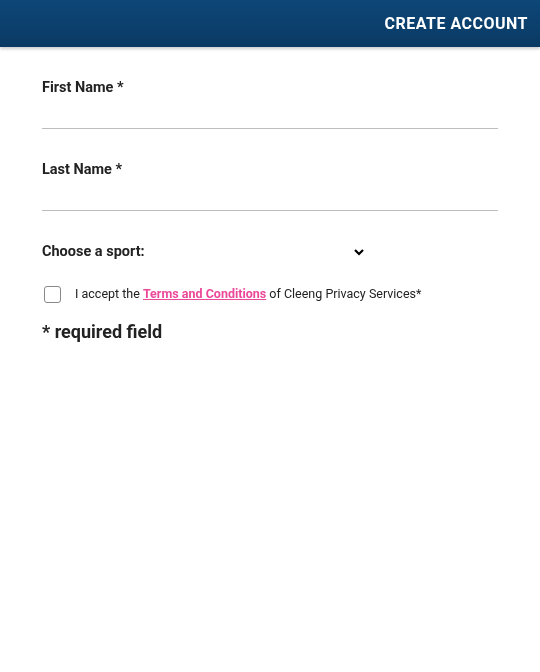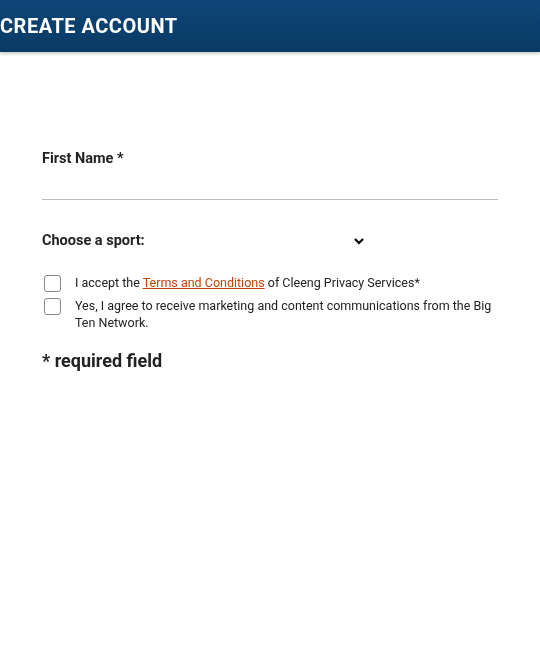--- a/index.html
+++ b/index.html
@@ -10,30 +10,29 @@
     body {
       font-family: -apple-system, BlinkMacSystemFont, "Segoe UI", Roboto, Arial, sans-serif;
       background: #fff;
       width: 540px;
       height: 672px;
       overflow: hidden;
     }
     .header {
       background: linear-gradient(180deg, #0d4678 0%, #0a3a63 100%);
       color: #fff;
-      text-align: left;
-      padding: 14px 0;
+      text-align: right;
+      padding: 14px 12px;
       font-weight: 700;
-      font-size: 20px;
+      font-size: 16px;
       letter-spacing: 0.5px;
       box-shadow: 0 2px 3px rgba(0,0,0,0.2);
     }
     .content {
-      padding: 56px 42px 20px 42px;
-      margin-top: 42px;
+      padding: 32px 42px 20px 42px;
     }
     .field {
       margin-bottom: 32px;
       position: relative;
     }
     .field-label {
       display: block;
       font-weight: 700;
       font-size: 14.5px;
       color: #222;
@@ -111,23 +110,24 @@
       margin-right: 14px;
       flex-shrink: 0;
       background: #fff;
       cursor: pointer;
       margin-top: 0;
     }
     .check-row .checkbox {
       margin-left: 2px;
     }
     .check-text a, .check-text .link {
-      color: #c2410c;
+      color: #ec4899;
       text-decoration: underline;
       cursor: pointer;
+      font-weight: bold;
     }
     .required-note {
       font-weight: 700;
       font-size: 18px;
       margin-top: 18px;
       color: #222;
     }
   </style>
 </head>
 <body>
@@ -136,40 +136,40 @@
   <span>CREATE ACCOUNT</span>
 </div>
 
 <div class="content">
 
   <div class="field">
     <label class="field-label">First Name *</label>
     <input type="text" class="field-input" value="" style="">
   </div>
 
+  <div class="field">
+    <label class="field-label">Last Name *</label>
+    <input type="text" class="field-input" value="" style="">
+  </div>
 
 
 
   <div class="dropdown-row sport">
     <span class="dropdown-label">Choose a sport:</span>
     <span class="dropdown-caret">
       <svg viewBox="0 0 12 12">
           <path d="M2 4 L6 8 L10 4" fill="none" stroke="#000" stroke-width="2.2"></path>
         </svg>
     </span>
   </div>
 
 
   <div class="checks">
     <div class="check-row">
       <div class="checkbox"></div>
       <div class="check-text">
         <span>I accept the </span><span class="link">Terms and Conditions</span><span> of Cleeng Privacy Services*</span>
       </div>
     </div>
-    <div class="check-row">
-      <div class="checkbox"></div>
-      <div class="check-text">Yes, I agree to receive marketing and content communications from the Big Ten Network.</div>
-    </div>
   </div>
 
   <div class="required-note">* required field</div>
 </div>
 
 </body></html>

